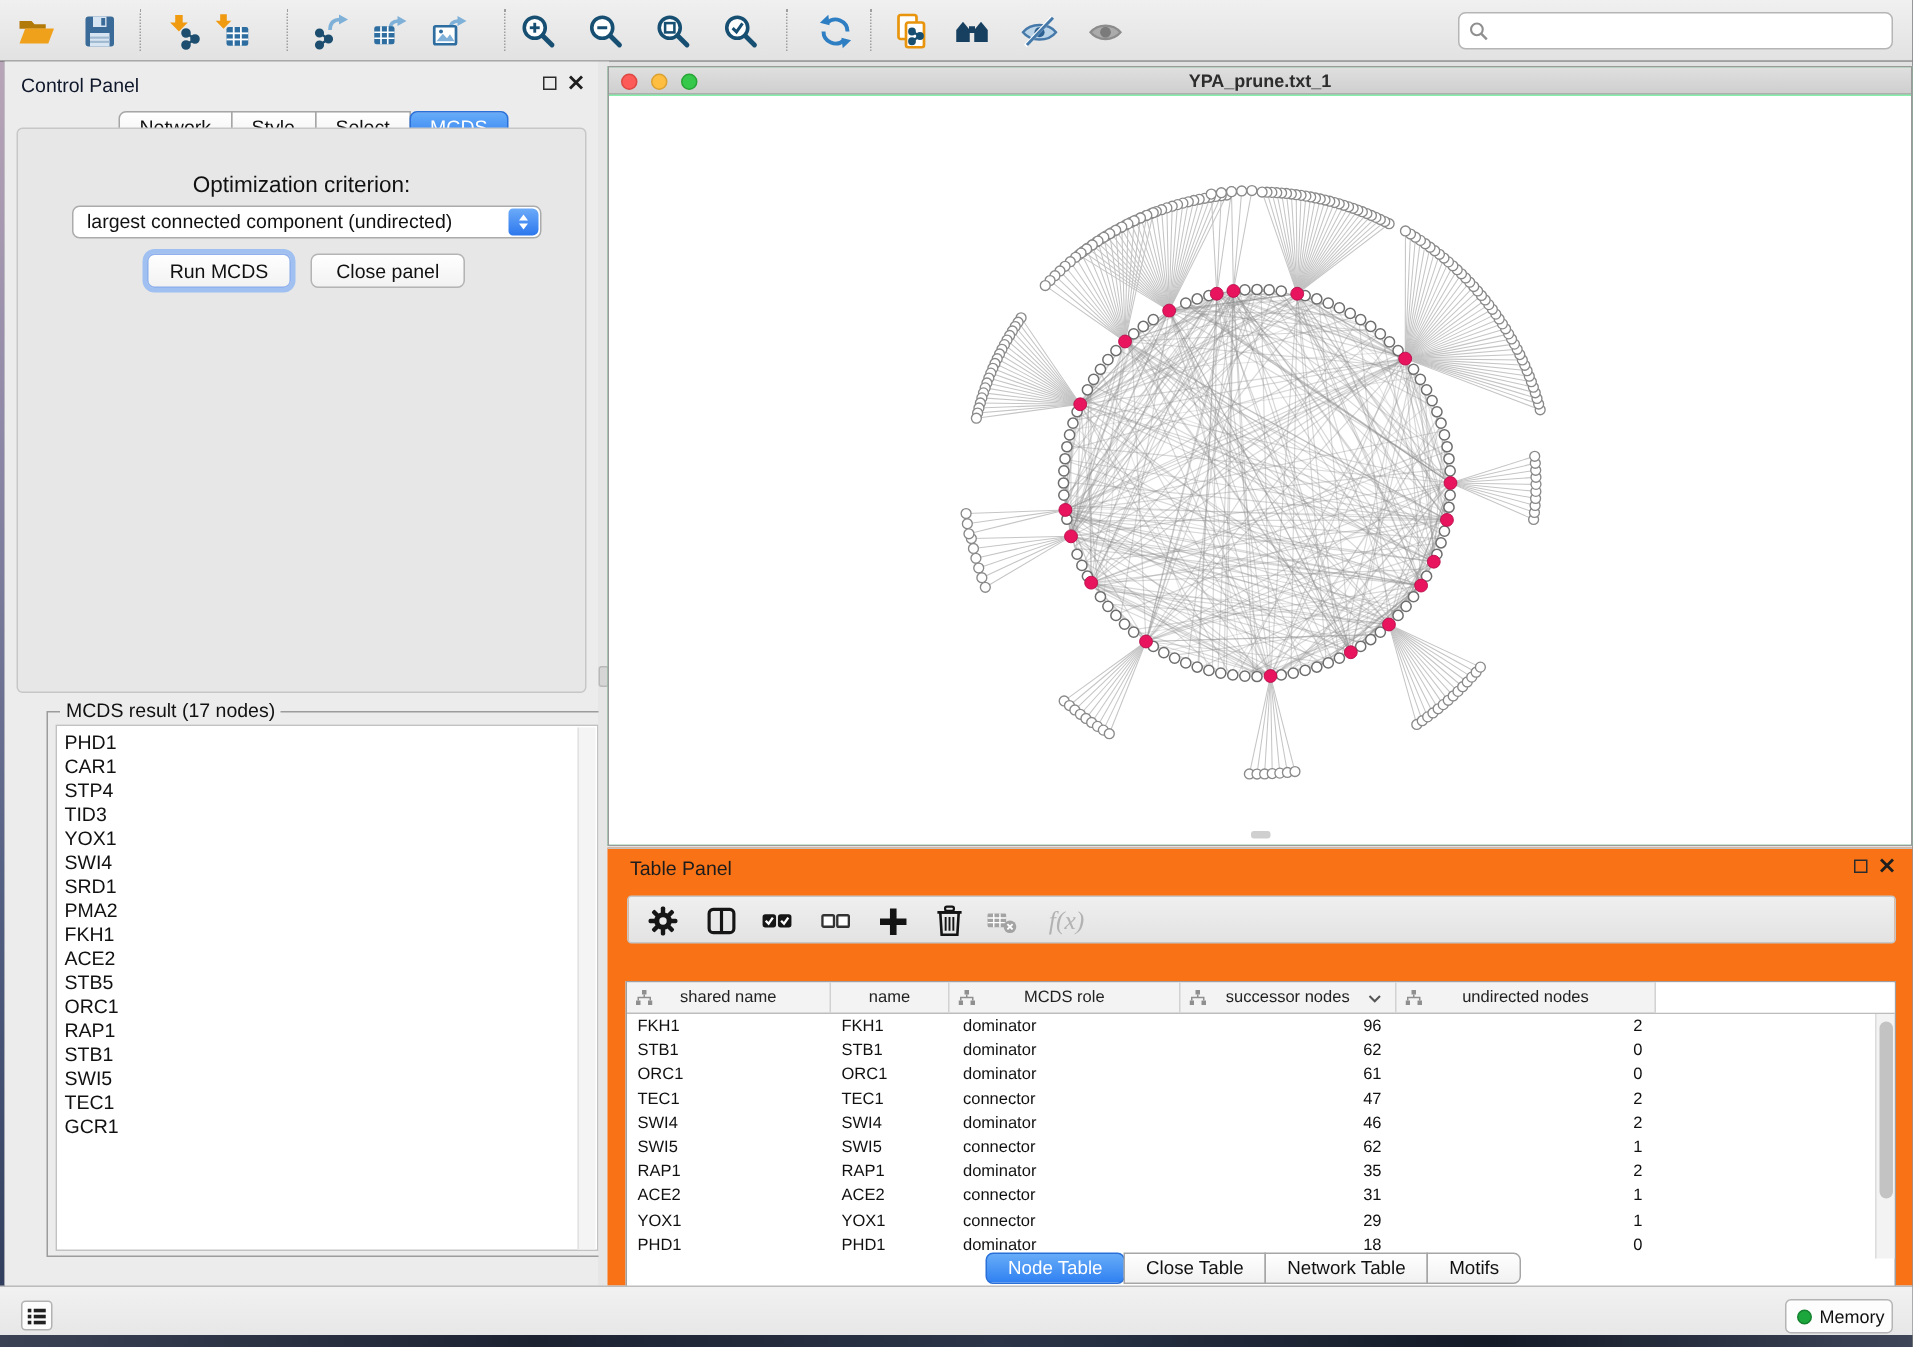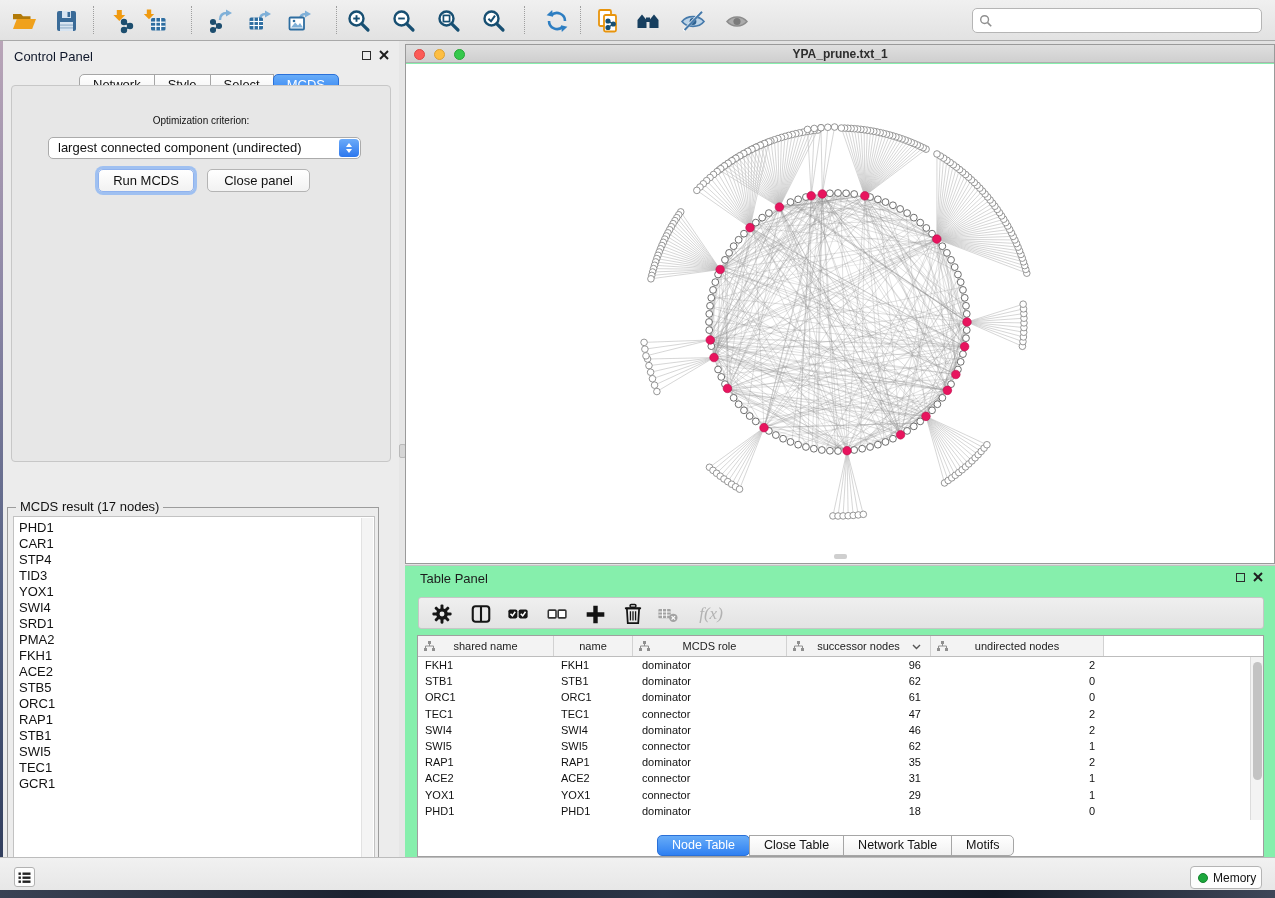--- a/index.html
+++ b/index.html
@@ -33,34 +33,34 @@
 
   #cp-tabs { position:absolute; left:76px; top:33px; display:flex; }
   .seg { height:21px; line-height:19px; padding:0 13px; font-size:13px; color:#111;
     background:linear-gradient(#ffffff,#f1f1f1); border:1px solid #a6a6a6; margin-left:-1px; cursor:default; }
   .seg:first-child { border-radius:5px 0 0 5px; margin-left:0; }
   .seg:last-child { border-radius:0 5px 5px 0; }
   .seg.active { background:linear-gradient(#67acf8,#2f80f2); color:#fff; border-color:#2a70d8; border-radius:5px; }
 
   #cp-box { position:absolute; left:8px; top:44px; width:380px; height:377px; background:#e7e7e7;
     border:1px solid #c7c7c7; border-radius:4px; }
-  .opt-label { position:absolute; left:0; top:29px; width:100%; text-align:center; font-size:10px; color:#111; }
+  .opt-label { position:absolute; left:0; top:29px; width:100%; text-align:center; font-size:15px; color:#111; }
   #criterion-select { position:absolute; left:36px; top:51px; width:313px; height:22px; background:#fff;
     border:1px solid #ababab; border-radius:5px; font-size:13px; color:#111; line-height:20px; padding-left:9px; cursor:default; }
   .stepper { position:absolute; right:1px; top:1px; width:20px; height:18px; border-radius:3px 4px 4px 3px;
     background:linear-gradient(#6cabf9,#2c77ee); display:flex; flex-direction:column; align-items:center; justify-content:center; gap:2px; }
   .stepper i { width:0; height:0; border-left:3.5px solid transparent; border-right:3.5px solid transparent; }
   .stepper .up { border-bottom:4px solid #fff; }
   .stepper .dn { border-top:4px solid #fff; }
   .btn { position:absolute; top:83px; height:23px; background:linear-gradient(#ffffff,#f2f2f2);
     border:1px solid #b4b4b4; border-radius:5px; font-size:13px; font-family:"Liberation Sans",sans-serif; color:#111; cursor:default; }
   #run-btn { left:86px; width:96px; border-color:#8fb2ee; box-shadow:0 0 0 3px rgba(100,160,250,.55); }
   #closep-btn { left:195px; width:103px; }
 
-  #mcds-box { position:absolute; left:4px; top:433px; width:372px; height:364px; border:1px solid #9c9c9c;margin-top:33px; }
+  #mcds-box { position:absolute; left:28px; top:433px; width:372px; height:364px; border:1px solid #9c9c9c; }
   .legend { position:absolute; left:8px; top:-9px; background:#ececec; padding:0 4px; font-size:13px; color:#111; }
   #mcds-list { position:absolute; left:5px; top:8px; width:362px; height:351px; background:#fff;
     border:1px solid #c2c2c2; padding:3px 0 0 5px; overflow:hidden; }
   .mcds-item { font-size:13px; line-height:16px; color:#111; }
   .mcds-scroll { position:absolute; right:1px; top:1px; width:12px; height:349px; background:#f4f4f4; border-left:1px solid #e2e2e2; }
 
   
   #splitter { position:absolute; left:399px; top:41px; width:7px; height:816px; background:#e6e6e6; }
   #splitter .grip { position:absolute; left:0px; top:403px; width:7px; height:14px; background:#d6d6d6;
     border:1px solid #b9b9b9; border-radius:2px; }
@@ -70,29 +70,29 @@
   .nw-title { position:absolute; left:0; top:0; width:100%; height:18px; background:linear-gradient(#dfdfdf,#cfcfcf);
     border-bottom:1px solid #aeaeae; text-align:center; font-size:12px; font-weight:600; color:#2d2d2d; line-height:18px; }
   .tl { position:absolute; top:3.5px; width:11px; height:11px; border-radius:50%; }
   .tl.red { left:8px; background:#fc5b57; border:1px solid #dd4843; }
   .tl.yel { left:28px; background:#fdbe41; border:1px solid #dba133; }
   .tl.grn { left:48px; background:#35c84b; border:1px solid #27a637; }
   .nw-canvas { position:absolute; left:0; top:19px; width:868px; height:499px; background:#fff; overflow:hidden; }
   .nw-hthumb { position:absolute; left:428px; top:490px; width:13px; height:5px; background:#cfcfcf; border-radius:2px; }
 
   
-  #table-panel { position:absolute; left:405px; top:565px; width:870px; height:292px; background:#86efac; border-top:1px solid #c2c2c2; }
+  #table-panel { position:absolute; left:405px; top:565px; width:870px; height:292px; background:#f97316; border-top:1px solid #c2c2c2; }
   #tp-title { position:absolute; left:15px; top:5px; font-size:13px; color:#1c1c1c; }
   #tp-btns { right:12px; top:6px; }
   #tp-toolbar { position:absolute; left:13px; top:31px; width:846px; height:32px;
     background:linear-gradient(#efefef,#e3e3e3); border:1px solid #c6c6c6; border-radius:3px; }
   .tp-icon { position:absolute; top:3px; width:26px; height:26px; display:flex; align-items:center; justify-content:center; }
   .fx-label { font-family:"Liberation Serif", serif; font-style:italic; font-size:17px; color:#b2b2b2; }
 
-  #node-table { position:absolute; left:12px; top:69px; width:847px; height:222px; background:#fff; border:1px solid #9f9f9f; }
+  #node-table { position:absolute; left:12px; top:88px; width:847px; height:222px; background:#fff; border:1px solid #9f9f9f; }
   .thead, .trow { display:grid; grid-template-columns:136px 79px 154px 144px 173px 1fr; }
   .thead { height:21px; background:#f3f3f3; border-bottom:1px solid #bdbdbd; }
   .hcell { position:relative; border-right:1px solid #d2d2d2; font-size:11px; color:#222;
     display:flex; align-items:center; justify-content:center; }
   .hcell .tree { position:absolute; left:6px; top:5px; }
   .hcell .chev { position:absolute; right:9px; top:8px; }
   .tbody { position:absolute; left:0; top:21px; width:845px; height:163px; overflow:hidden; }
   .trow { height:16.2px; }
   .tcell { font-size:11px; color:#111; line-height:16.2px; white-space:nowrap; overflow:hidden; }
   .tcell.c0, .tcell.c1 { padding-left:7px; }

